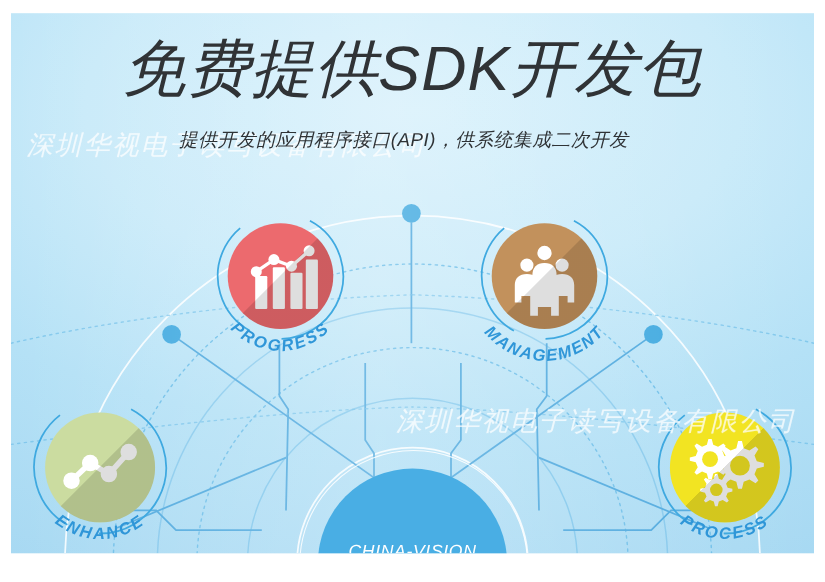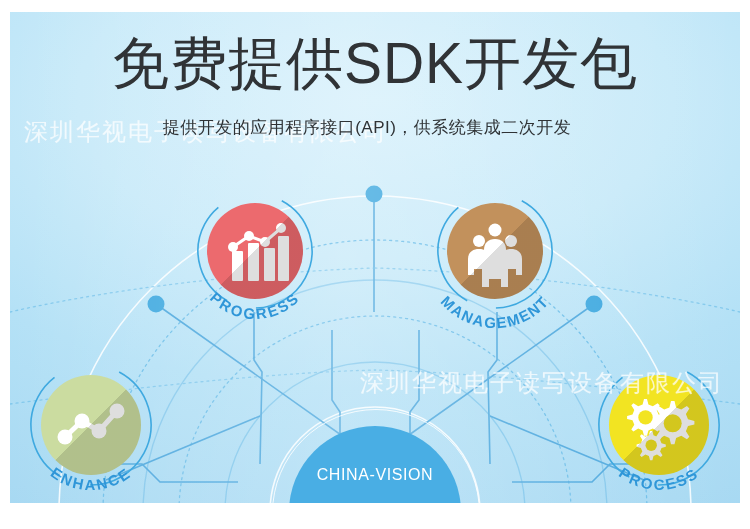--- a/index.html
+++ b/index.html
@@ -25,20 +25,21 @@
   
   #banner {
     position: absolute;
     left: 10px;
     top: 12px;
     width: 730px;
     height: 491px;
     overflow: hidden;
     background:
       radial-gradient(120% 95% at 50% 18%, #d6f0fb 0%, #c8eaf9 34%, #b4e1f6 62%, #a6d8f2 100%);
+    font-style: italic;
   }
 
   
   #banner::after{
     content:"";
     position:absolute; inset:0;
     background:linear-gradient(90deg,
       rgba(255,255,255,0.00) 0%,
       rgba(255,255,255,0.10) 18%,
       rgba(255,255,255,0.22) 46%,
@@ -125,20 +126,21 @@
     border: 1px solid rgba(255,255,255,0.85);
     z-index: 3;
   }
   #hub-label {
     position: absolute;
     z-index: 7;
     color: #ffffff;
     font-size: 16px;
     letter-spacing: 0.6px;
     white-space: nowrap;
+    margin-top: 27px;
   }
 </style>
 </head>
 <body>
 
 <div id="stage">
   <div id="banner">
 
     <svg id="net" viewBox="0 0 730 491">
       <defs>

